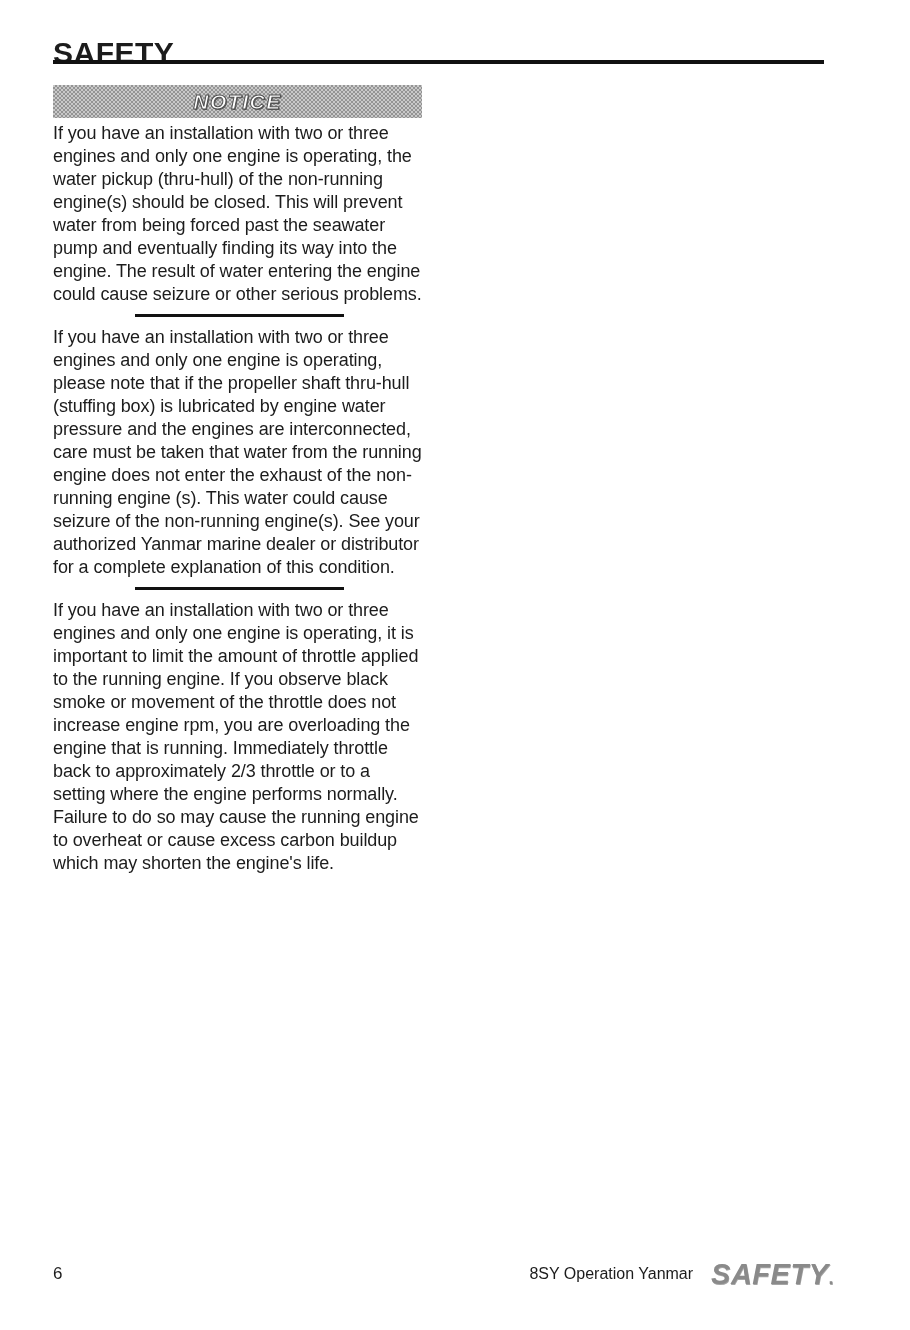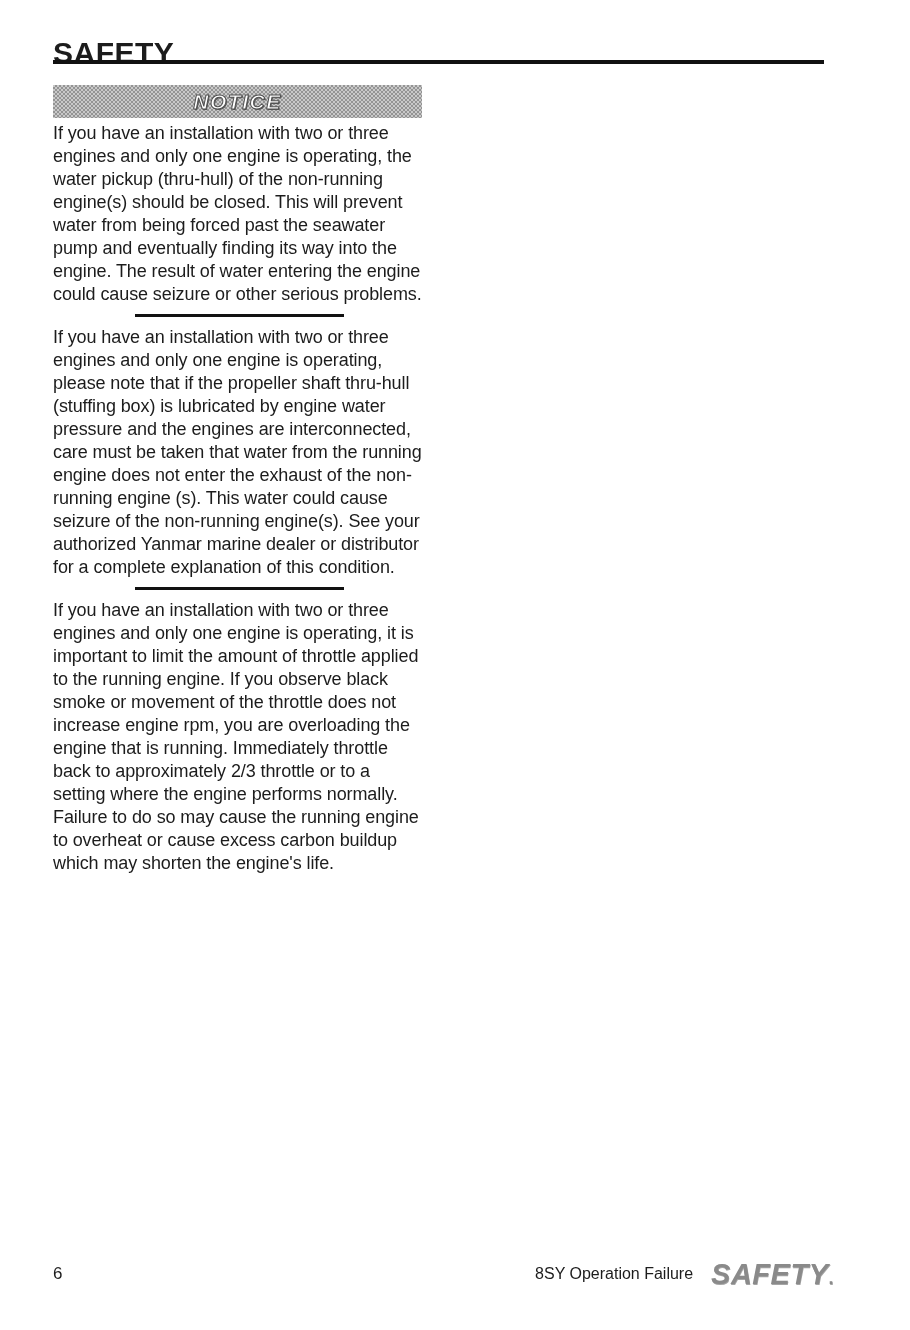--- a/index.html
+++ b/index.html
@@ -134,17 +134,17 @@
 
     <div class="divider"></div>
 
     <p class="para">If you have an installation with two or three engines and only one engine is operating, it is important to limit the amount of throttle applied to the running engine. If you observe black smoke or movement of the throttle does not increase engine rpm, you are overloading the engine that is running. Immediately throttle back to approximately 2/3 throttle or to a setting where the engine performs normally. Failure to do so may cause the running engine to overheat or cause excess carbon buildup which may shorten the engine's life.</p>
 
   </div>
 
   <div class="footer">
     <span class="page-num">6</span>
     <span class="footer-spacer"></span>
-    <span class="manual-title">8SY Operation Failure</span>
+    <span class="manual-title">8SY Operation Yanmar</span>
     <span class="brand"><span>SAFETY</span><span class="reg">.</span></span>
   </div>
 
 </div>
 
 </body></html>

